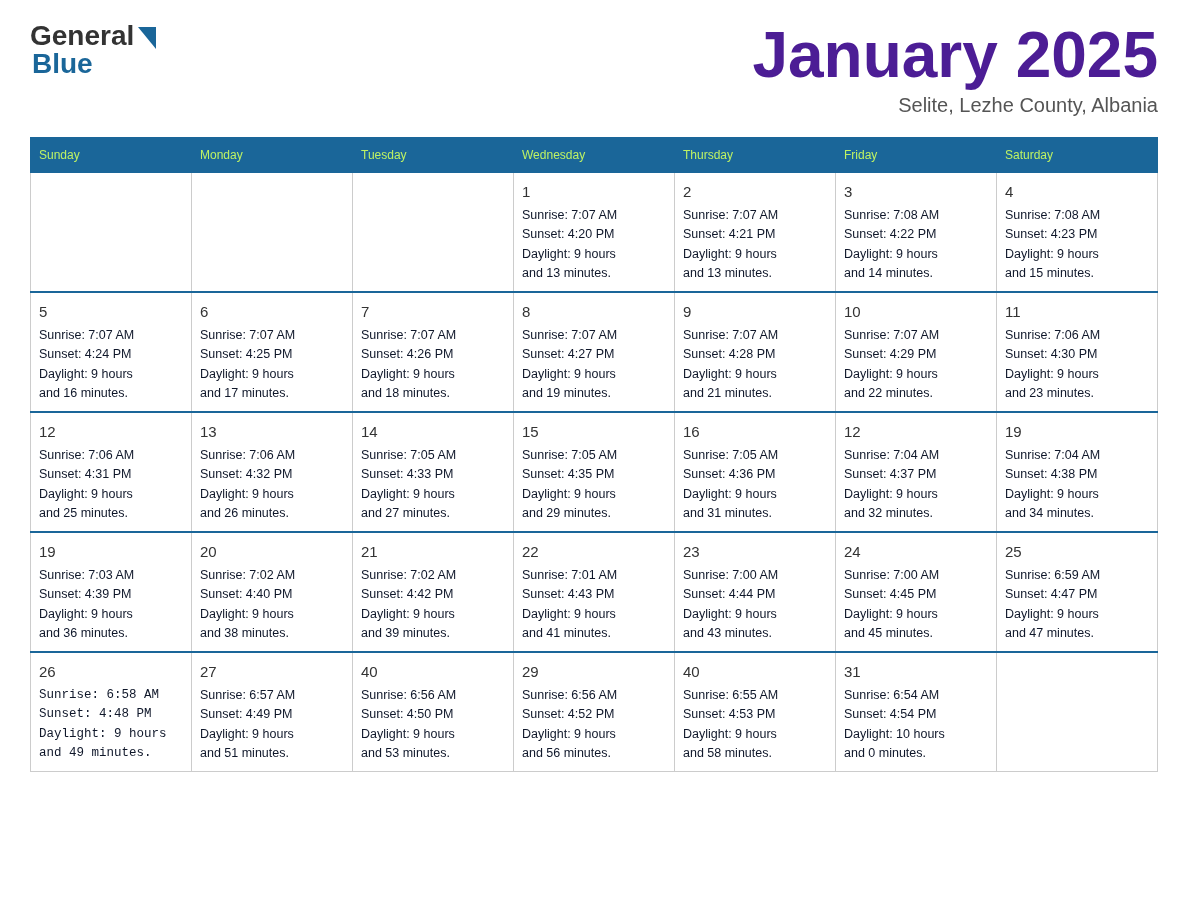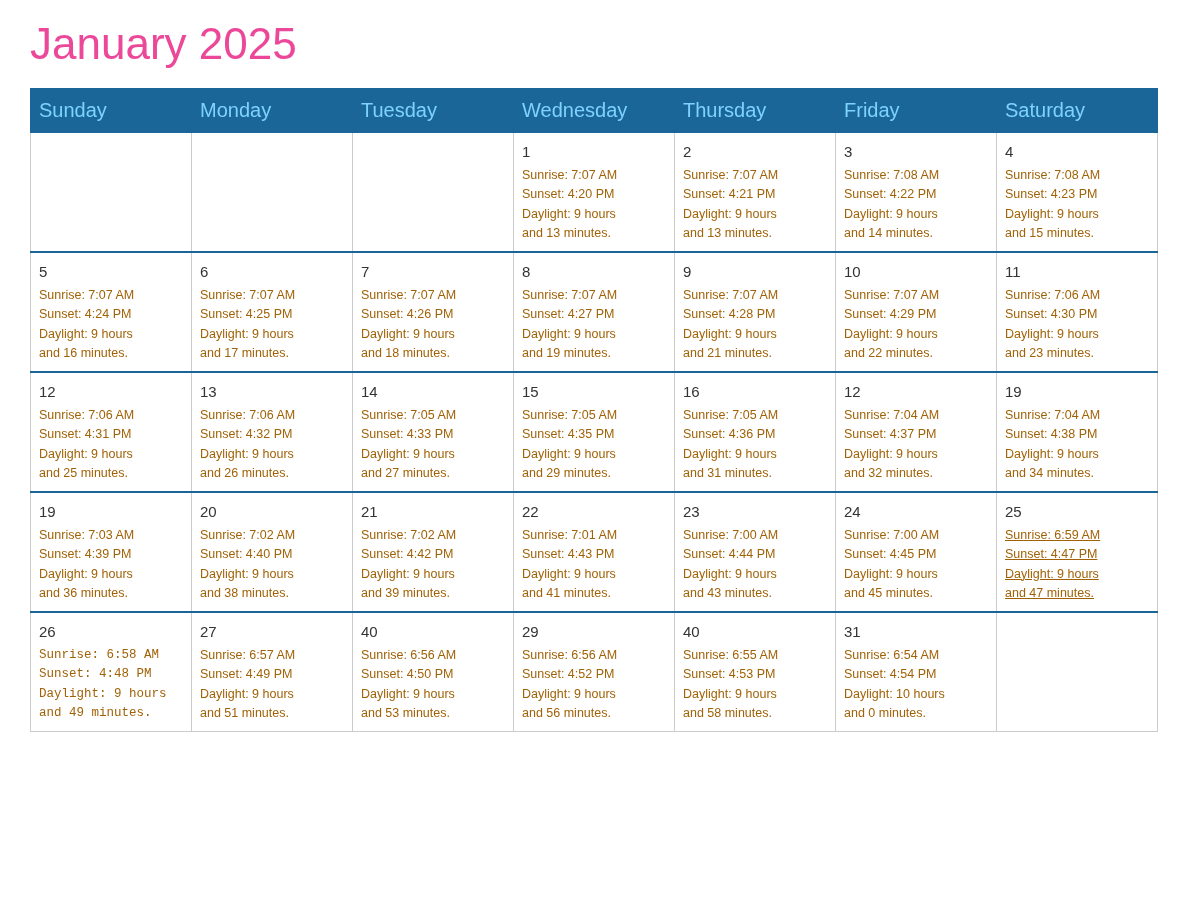--- a/index.html
+++ b/index.html
@@ -44,40 +44,40 @@
       font-size: 28px;
       font-weight: bold;
       color: #1a6699;
       margin-top: -4px;
       margin-left: 2px;
     }
     .title-section {
       text-align: right;
     }
     .month-title {
-      font-size: 44px;
-      font-weight: normal;
-      color: #ec4899;
+      font-size: 64px;
+      font-weight: bold;
+      color: #4c1d95;
       line-height: 1.1;
     }
     .location {
       font-size: 20px;
       color: #555;
       margin-top: 4px;
     }
     .calendar {
       width: 100%;
       border-collapse: collapse;
       border: 1px solid #ccc;
     }
     .calendar th {
       background-color: #1a6699;
-      color: #7dd3fc;
+      color: #bef264;
       padding: 10px 8px;
-      font-size: 20px;
+      font-size: 12px;
       font-weight: normal;
       text-align: left;
       border: 1px solid #1a6699;
     }
     .calendar td {
       vertical-align: top;
       padding: 8px 8px;
       border: 1px solid #ccc;
       width: 14.28%;
       min-height: 100px;
@@ -85,40 +85,48 @@
       line-height: 1.5;
     }
     .day-number {
       font-size: 15px;
       font-weight: normal;
       color: #333;
       display: block;
       margin-bottom: 2px;
     }
     .day-info {
-      color: #a16207;
+      color: #0f172a;
       font-size: 12.5px;
       line-height: 1.55;
     }
     .calendar tr td {
       border-top: 2px solid #1a6699;
     }
     .calendar tbody tr:first-child td {
       border-top: none;
     }
     .empty-cell {
       background: #fff;
     }
   </style>
 </head>
 <body>
 
 <div class="header">
+  <div class="logo">
+    <div class="logo-top">
+      <span class="logo-general">General</span>
+      <div class="logo-arrow"></div>
+    </div>
+    <span class="logo-blue">Blue</span>
+  </div>
   <div class="title-section">
     <div class="month-title">January 2025</div>
+    <div class="location">Selite, Lezhe County, Albania</div>
   </div>
 </div>
 
 <table class="calendar">
   <thead>
     <tr>
     <th>Sunday</th>
         <th>Monday</th>
         <th>Tuesday</th>
         <th>Wednesday</th>
@@ -301,21 +309,21 @@
         </td>
         <td>
           <span class="day-number">24</span>
           <div class="day-info" style="white-space: pre-line;">Sunrise: 7:00 AM
 Sunset: 4:45 PM
 Daylight: 9 hours
 and 45 minutes.</div>
         </td>
         <td>
           <span class="day-number">25</span>
-          <div class="day-info" style="white-space: pre-line; text-decoration: underline;">Sunrise: 6:59 AM
+          <div class="day-info" style="white-space: pre-line;">Sunrise: 6:59 AM
 Sunset: 4:47 PM
 Daylight: 9 hours
 and 47 minutes.</div>
         </td>
       </tr>
       <tr>
         <td>
           <span class="day-number">26</span>
           <div class="day-info" style="white-space: pre-line; font-family: Liberation Mono, monospace;">Sunrise: 6:58 AM
 Sunset: 4:48 PM

